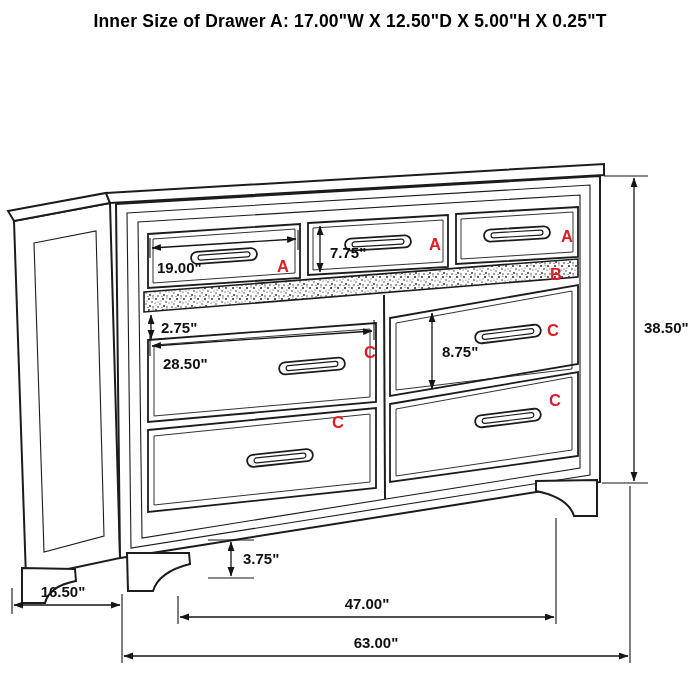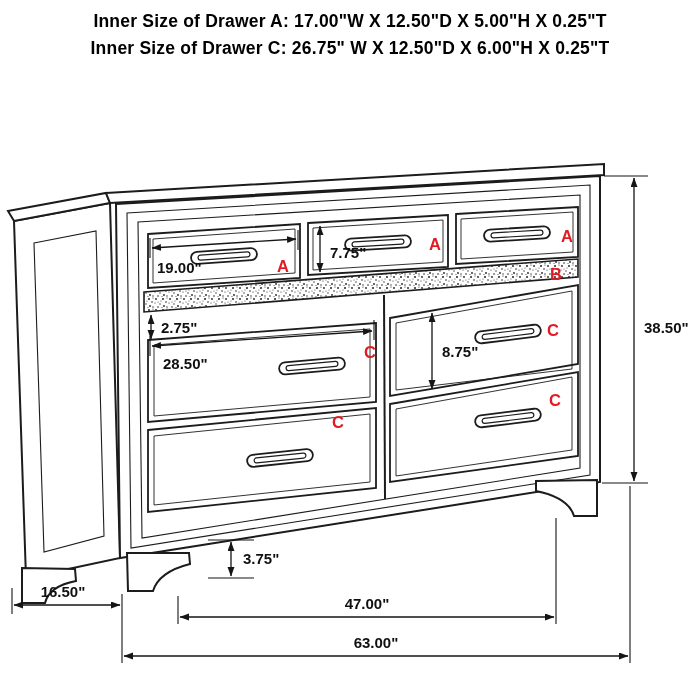--- a/index.html
+++ b/index.html
@@ -19,21 +19,20 @@
   .dim{font:700 15px "Liberation Sans",sans-serif;fill:#101010;}
   .letter{font:700 16.5px "Liberation Sans",sans-serif;fill:#e01b24;}
 </style>
 </head>
 <body>
 
 <div class="stage">
 
   <div class="header">
     <div class="hline">Inner Size of Drawer A: 17.00"W X 12.50"D X 5.00"H X 0.25"T</div>
-    <div class="hline">Inner Size of Drawer C: 26.75" W X 12.50"D X 6.00"H X 0.25"T</div>
   </div>
 
   <svg width="700" height="700" viewBox="0 0 700 700">
     <defs>
       <marker id="ah" markerWidth="10" markerHeight="8" refX="9" refY="3.5" orient="auto-start-reverse" markerUnits="userSpaceOnUse">
         <path d="M0,0 L9.5,3.5 L0,7 Z" fill="#151515"></path>
       </marker>
       <pattern id="speck" width="14" height="11" patternUnits="userSpaceOnUse">
         <circle cx="2" cy="2" r="0.9" fill="#222"></circle>
         <circle cx="6" cy="7" r="0.7" fill="#222"></circle>

